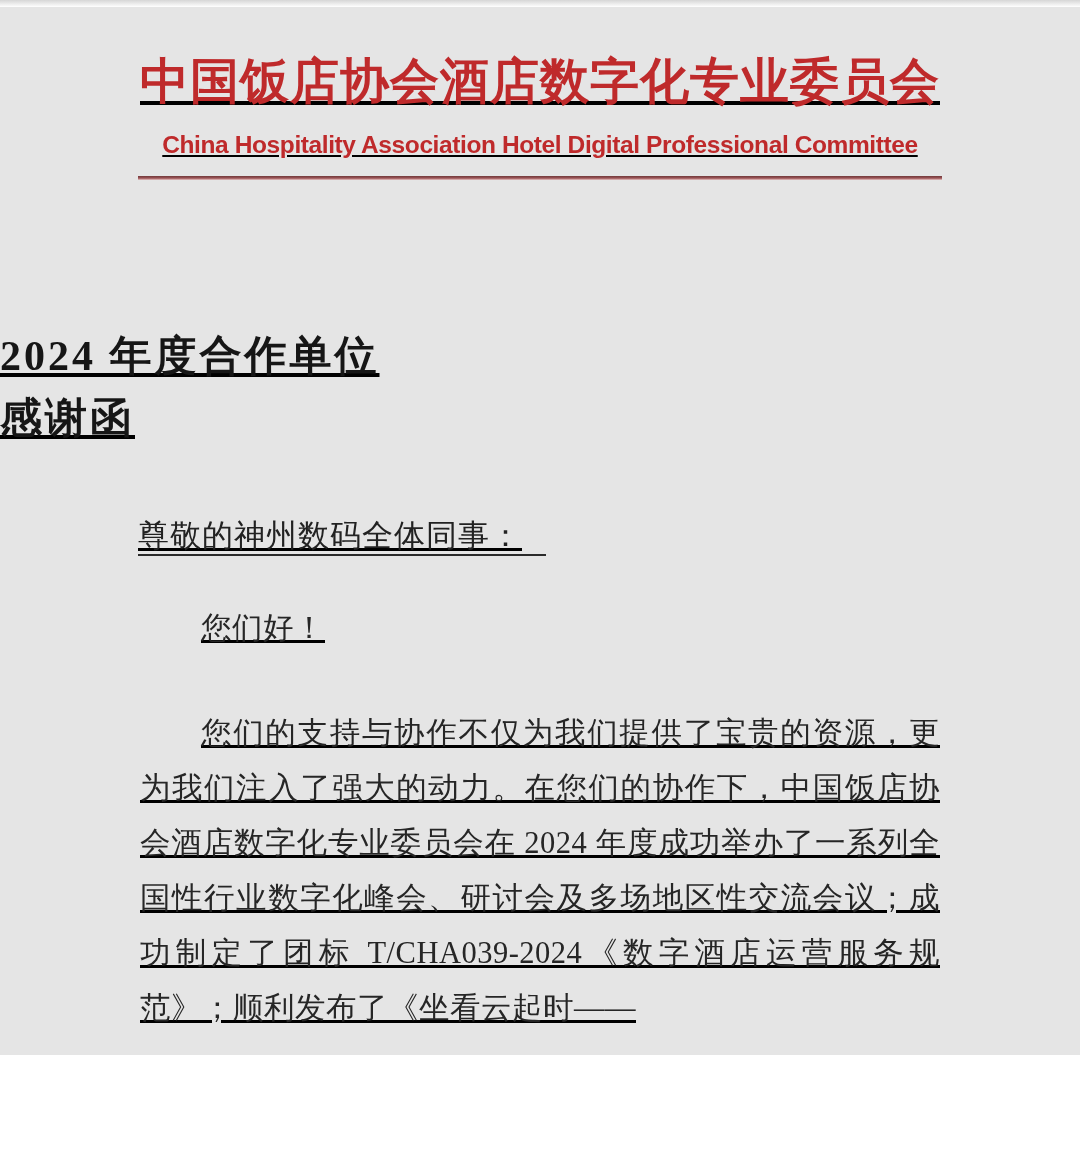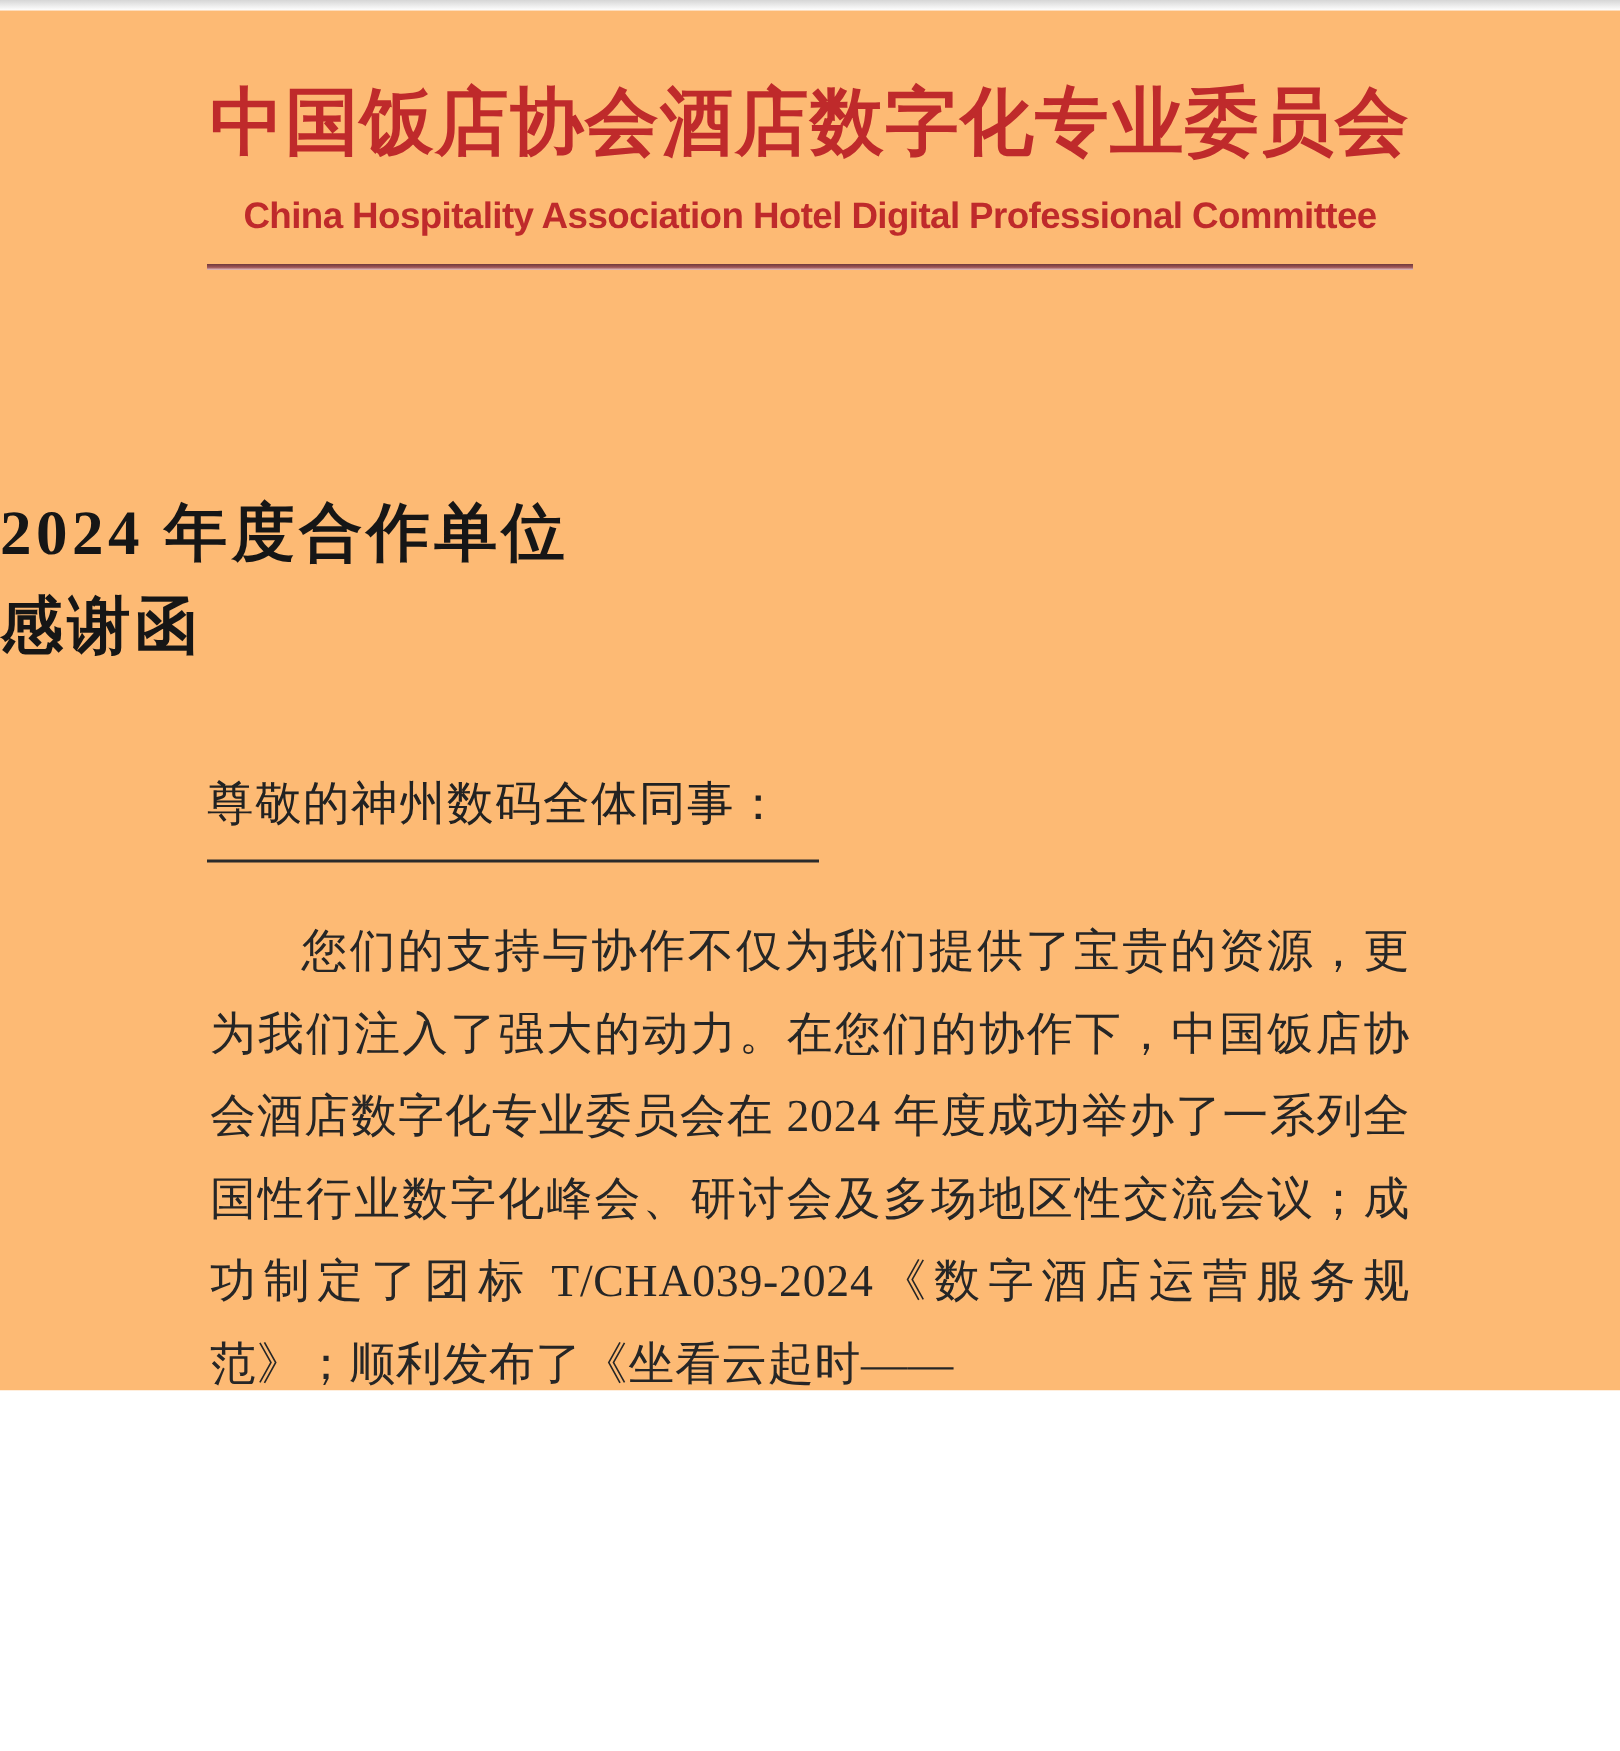--- a/index.html
+++ b/index.html
@@ -1,22 +1,23 @@
 <!DOCTYPE html>
 <html><head>
 <meta charset="utf-8">
 <style>
   html, body { margin: 0; padding: 0; background: #ffffff; }
   .page {
     position: relative;
     width: 1080px;
-    height: 927px;
+    height: 1055px;
     overflow: hidden;
-    background: #fdba74;
+    background: #e5e5e5;
     font-family: "Liberation Serif", "DejaVu Serif", serif;
+    text-decoration: underline;
   }
   .scan-edge {
     height: 7px;
     background: linear-gradient(#d6d6d6, #ffffff);
   }
   .letterhead {
     padding: 48px 138px 0 138px;
     text-align: center;
   }
   .org-cn {
@@ -50,21 +51,21 @@
     line-height: 62px;
     letter-spacing: 3px;
   }
   .salutation {
     margin: 66px 138px 0 138px;
     font-size: 31px;
     color: #222222;
   }
   .salutation .u {
     border-bottom: 2px solid #2b2b2b;
-    padding-bottom: 20px;
+    padding-bottom: 1px;
     padding-right: 24px;
     letter-spacing: 1px;
   }
   .body-text {
     margin: 44px 140px 0 140px;
   }
   .para {
     margin: 0;
     font-size: 30.5px;
     line-height: 55px;
@@ -93,18 +94,19 @@
     <div class="doc-title">
       <div>2024 年度合作单位</div>
       <div>感谢函</div>
     </div>
 
     <div class="salutation">
       <span class="u">尊敬的神州数码全体同事：</span>
     </div>
 
     <div class="body-text">
+      <p class="para">您们好！</p>
       <p class="para gap">您们的支持与协作不仅为我们提供了宝贵的资源，更为我们注入了强大的动力。在您们的协作下，中国饭店协会酒店数字化专业委员会在 2024 年度成功举办了一系列全国性行业数字化峰会、研讨会及多场地区性交流会议；成功制定了团标 T/CHA039-2024《数字酒店运营服务规范》；顺利发布了《坐看云起时——</p>
     </div>
 
   </main>
 
 </div>
 
 </body></html>

